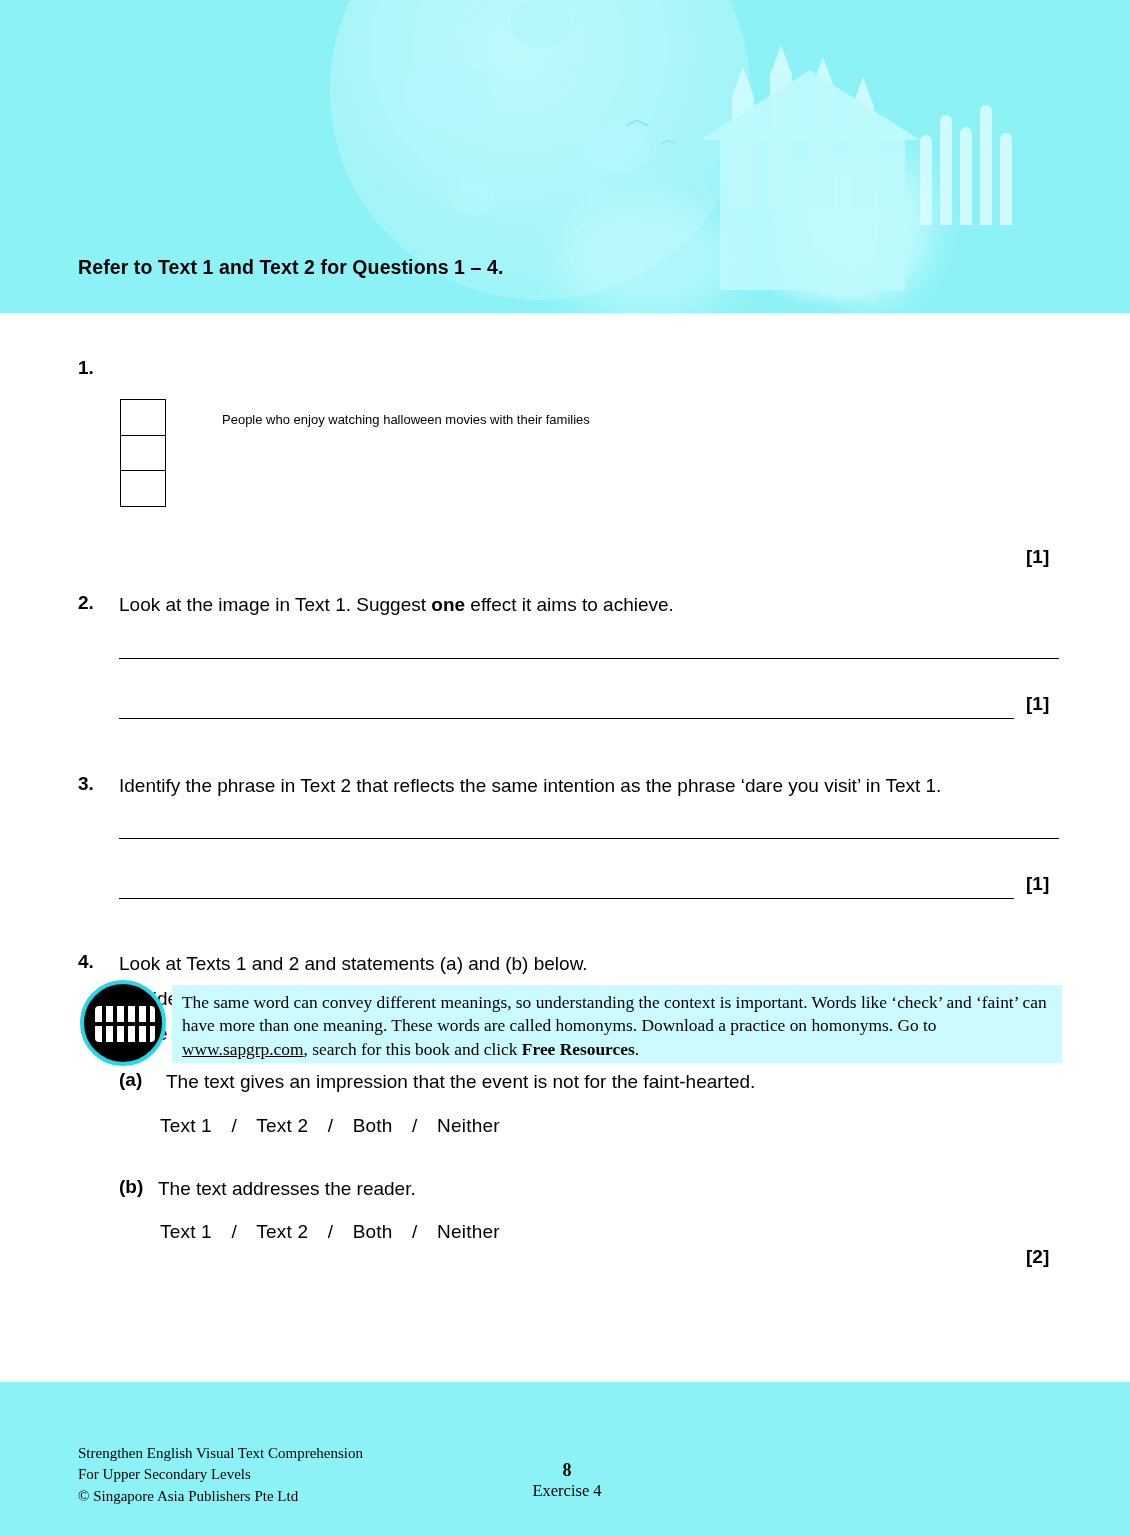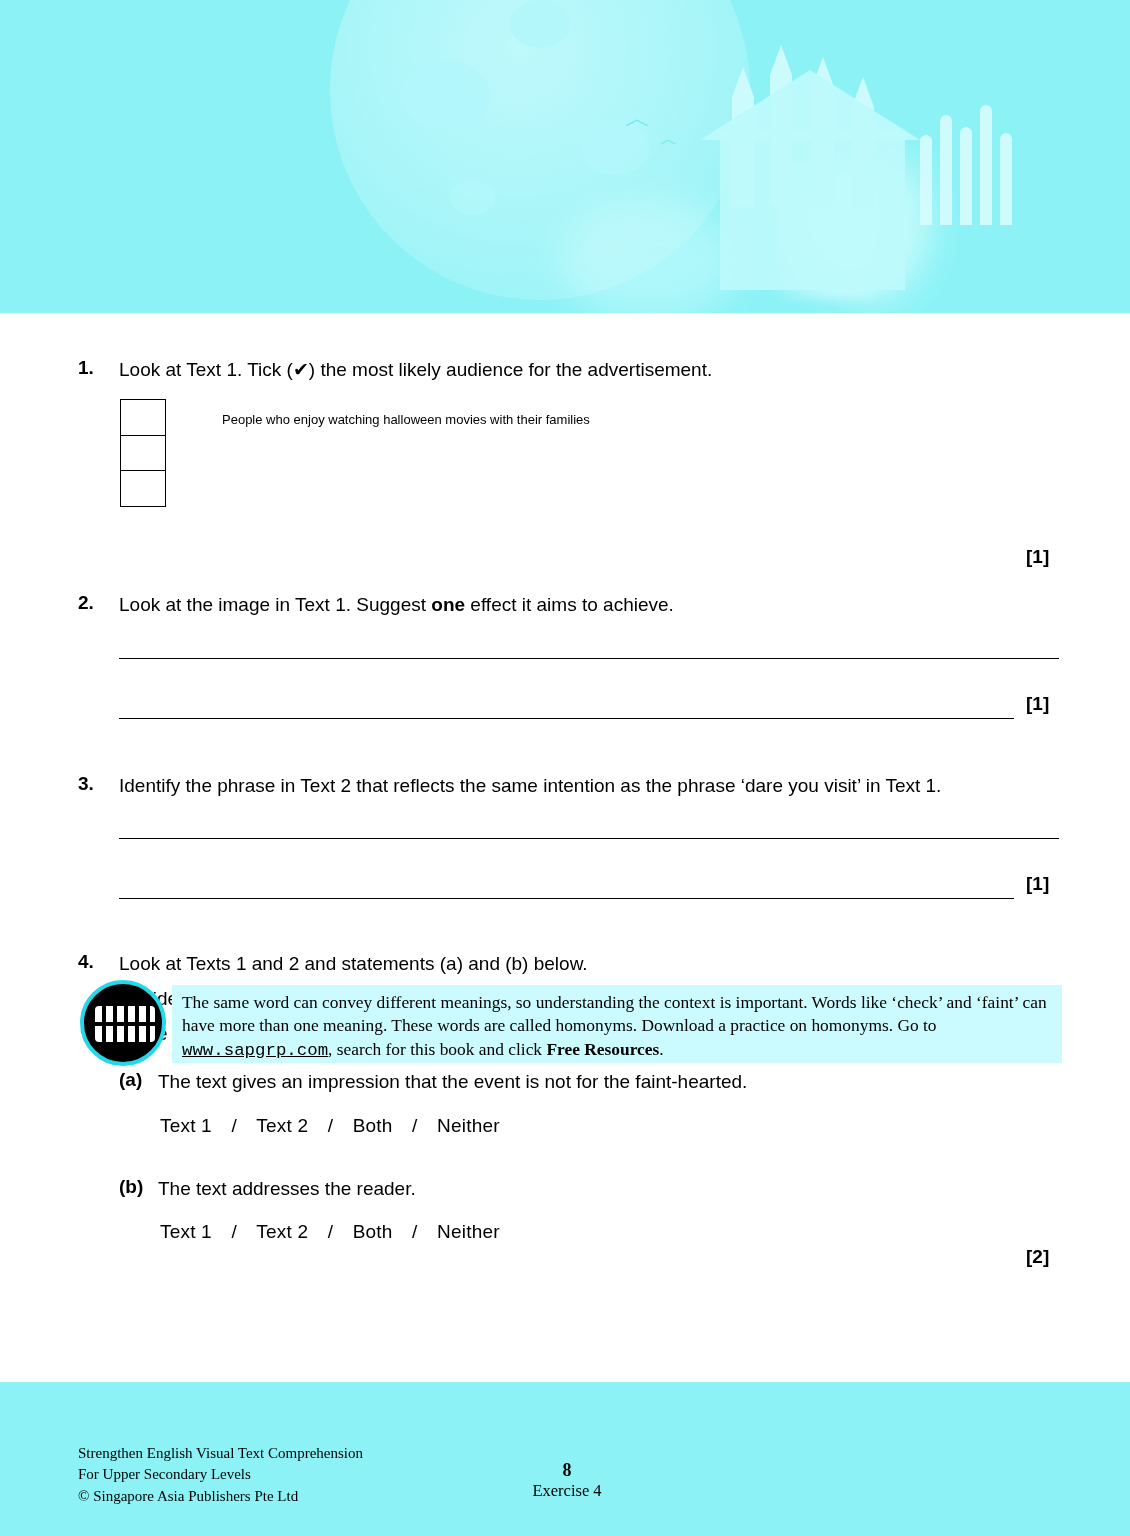--- a/index.html
+++ b/index.html
@@ -207,21 +207,21 @@
   #q4-l-0 { left: 119px; top: 638px; }
   #q4-l-1 { left: 119px; top: 673px; }
   #q4-l-2 { left: 119px; top: 708px; }
 
   .sub-label {
     position: absolute;
     font-weight: bold;
     font-size: 19px;
   }
   #q4a-label { left: 119px; top: 756px; }
-  #q4a-text  { left: 158px; top: 756px; }
+  #q4a-text  { left: 166px; top: 756px; }
   #q4a-choices { left: 160px; top: 802px; }
   #q4b-label { left: 119px; top: 863px; }
   #q4b-text  { left: 158px; top: 863px; text-align: right; }
   #q4b-choices { left: 160px; top: 908px; }
   #q4-marks { left: 1026px; top: 933px; }
 
   .choices {
     position: absolute;
     font-size: 19px;
     letter-spacing: .2px;
@@ -239,21 +239,20 @@
   .tip-text {
     position: absolute;
     left: 10px; top: 6px;
     width: 880px;
     font-family: "Liberation Serif", serif;
     font-size: 17.4px;
     line-height: 1.34;
   }
   .tip-text a, .tip-link {
     text-decoration: underline;
-    font-family: Liberation Mono, monospace;
   }
   .tip-bold { font-weight: bold; }
 
   .tip-icon {
     position: absolute;
     left: 80px; top: 980px;
     width: 86px; height: 86px;
     border-radius: 50%;
     background: #000;
     border: 4px solid #23d8e8;
@@ -327,26 +326,26 @@
     <div class="roof"></div>
     <div class="body"></div>
     <div class="fence">
       <span style="left:0px;  top:30px; height:90px;"></span>
       <span style="left:20px; top:10px; height:110px;"></span>
       <span style="left:40px; top:22px; height:98px;"></span>
       <span style="left:60px; top:0px;  height:120px;"></span>
       <span style="left:80px; top:28px; height:92px;"></span>
     </div>
   </div>
+  <div class="banner-heading">Refer to Text 1 and Text 2 for Questions 1 – 4.</div>
 </div>
 
 <div class="sheet">
 
   <div class="q-num" id="q1-num">1.</div>
-  <div class="q" id="q1-text">Look at Text 1. Tick (✔) the most likely audience for the advertisement.</div>
 
   <div class="tickbox-col">
     <div class="tickbox"></div>
     <div class="tickbox"></div>
     <div class="tickbox"></div>
   </div>
   <div class="opt" id="opt-0">People who enjoy watching halloween movies with their families</div>
   <div class="marks" id="q1-marks">[1]</div>
 
   <div class="q-num" id="q2-num">2.</div>

